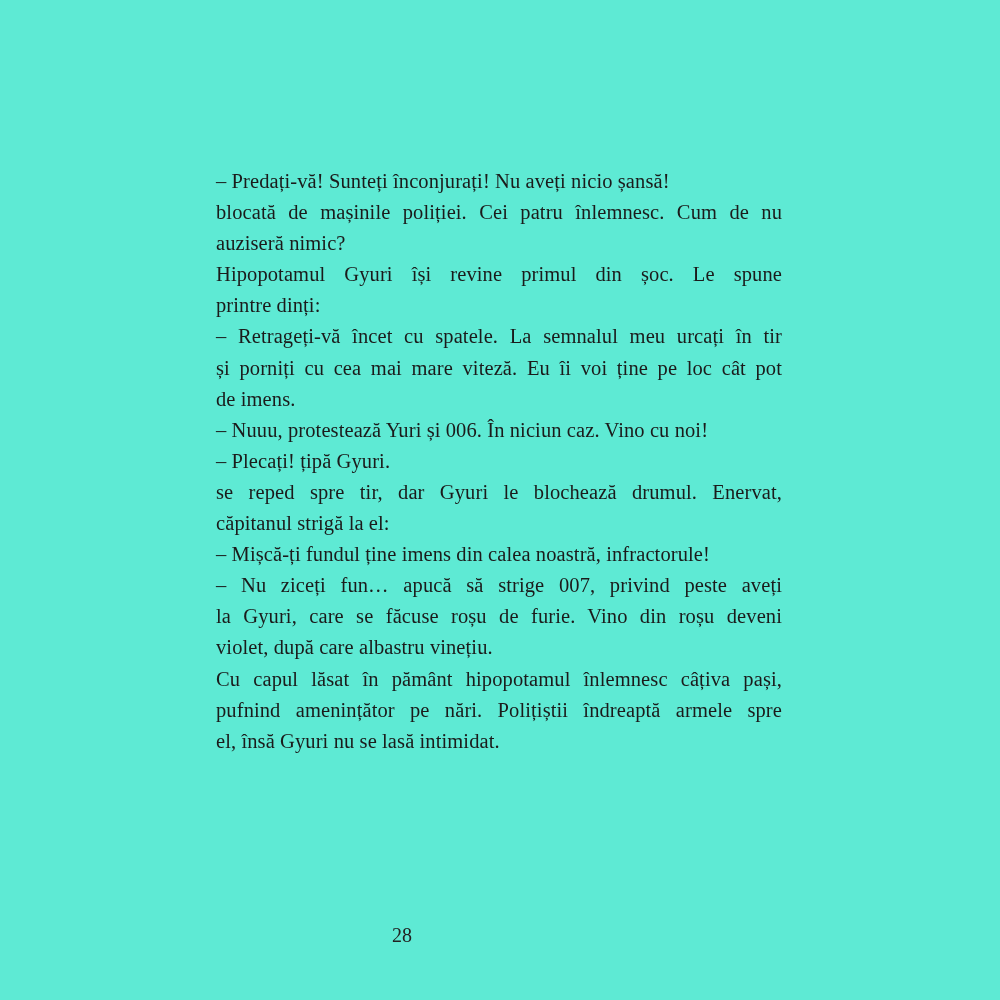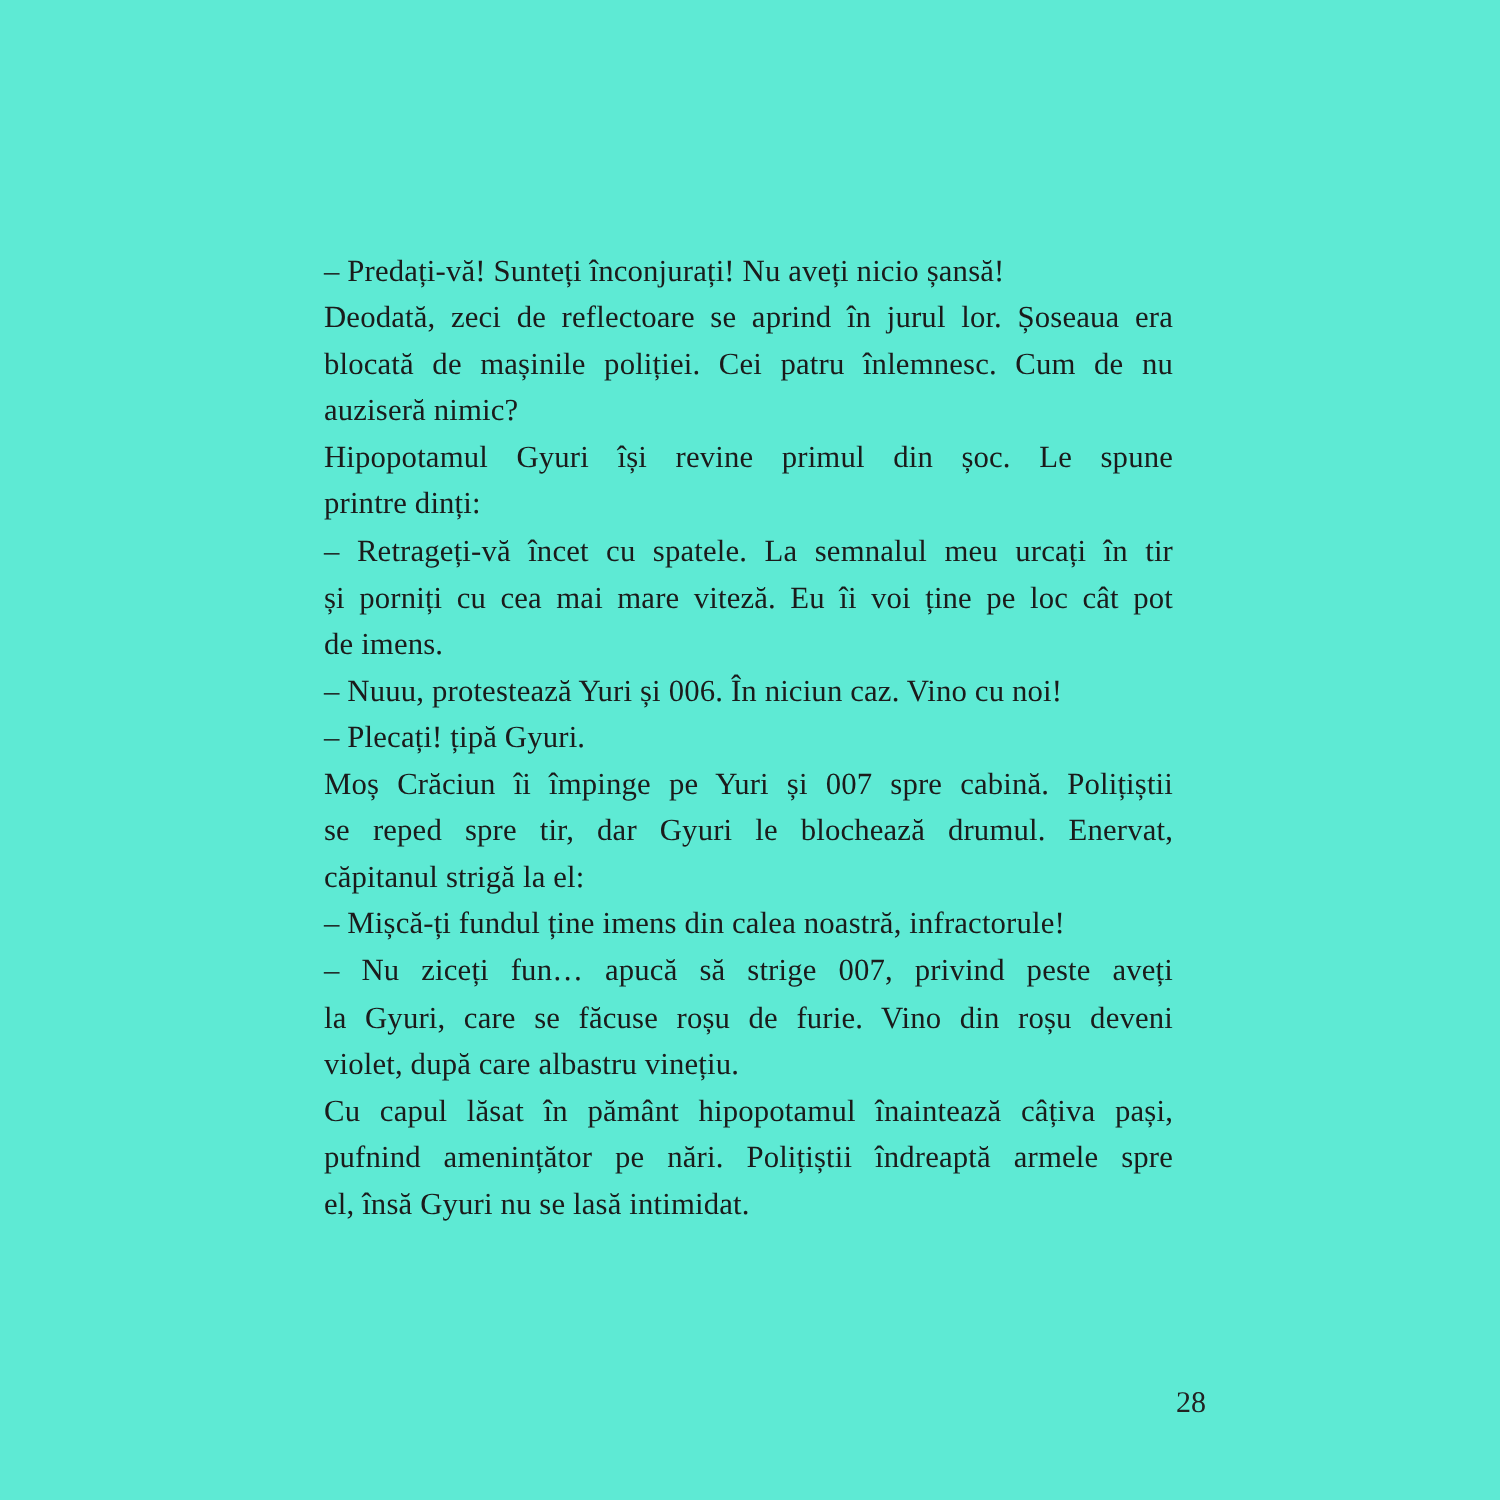--- a/index.html
+++ b/index.html
@@ -32,46 +32,44 @@
   .line.just {
     text-align: justify;
     text-align-last: justify;
     -moz-text-align-last: justify;
   }
   .page-number {
     position: absolute;
     left: 0;
     top: 924px;
     width: 804px;
-    text-align: right;
+    text-align: center;
     font-size: 20px;
     color: #222222;
   }
 </style>
 </head>
 <body>
 
 <div class="page">
   <div class="page-text">
       <div class="line">– Predați-vă! Sunteți înconjurați! Nu aveți nicio șansă!</div>
-      <div class="line just">Deodată, zeci de reflectoare se aprind în jurul lor. Șoseaua era</div>
       <div class="line just">blocată de mașinile poliției. Cei patru înlemnesc. Cum de nu</div>
       <div class="line">auziseră nimic?</div>
       <div class="line just">Hipopotamul Gyuri își revine primul din șoc. Le spune</div>
       <div class="line">printre dinți:</div>
       <div class="line just">– Retrageți-vă încet cu spatele. La semnalul meu urcați în tir</div>
       <div class="line just">și porniți cu cea mai mare viteză. Eu îi voi ține pe loc cât pot</div>
       <div class="line">de imens.</div>
       <div class="line">– Nuuu, protestează Yuri și 006. În niciun caz. Vino cu noi!</div>
       <div class="line">– Plecați! țipă Gyuri.</div>
-      <div class="line just">Moș Crăciun îi împinge pe Yuri și 007 spre cabină. Polițiștii</div>
       <div class="line just">se reped spre tir, dar Gyuri le blochează drumul. Enervat,</div>
       <div class="line">căpitanul strigă la el:</div>
       <div class="line">– Mișcă-ți fundul ține imens din calea noastră, infractorule!</div>
       <div class="line just">– Nu ziceți fun… apucă să strige 007, privind peste aveți</div>
       <div class="line just">la Gyuri, care se făcuse roșu de furie. Vino din roșu deveni</div>
       <div class="line">violet, după care albastru vinețiu.</div>
-      <div class="line just">Cu capul lăsat în pământ hipopotamul înaintează câțiva pași,</div>
+      <div class="line just">Cu capul lăsat în pământ hipopotamul înlemnesc câțiva pași,</div>
       <div class="line just">pufnind amenințător pe nări. Polițiștii îndreaptă armele spre</div>
       <div class="line">el, însă Gyuri nu se lasă intimidat.</div>
     </div>
   <div class="page-number">28</div>
 </div>
 
 </body></html>

